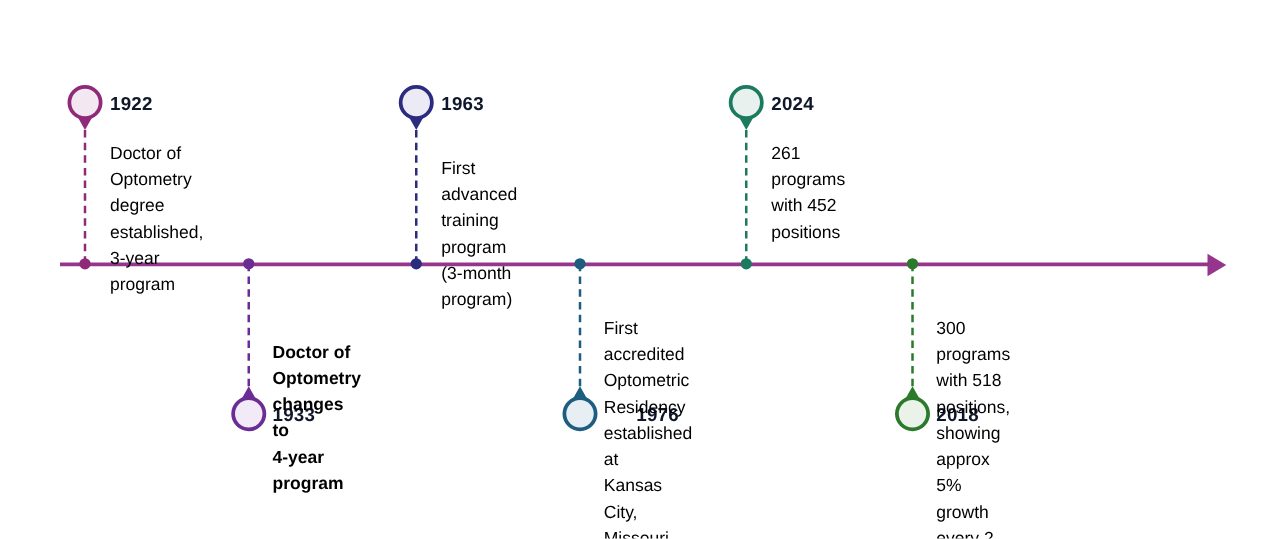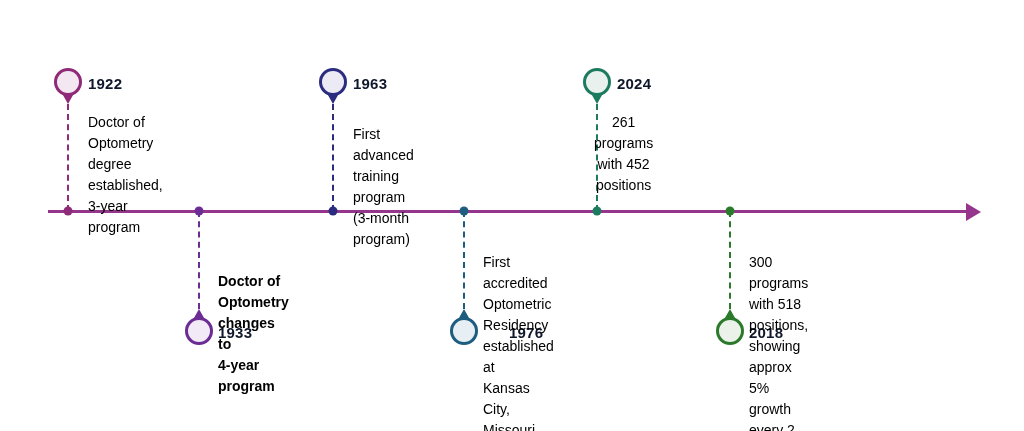--- a/index.html
+++ b/index.html
@@ -164,21 +164,21 @@
 Residency established at
 Kansas City, Missouri VA</div>
       </div>
       <div class="event">
         <div class="node-dot" style="left: 597px; top: 211px; background: rgb(28, 122, 94);"></div>
         <div class="connector" style="left: 597px; border-left-color: rgb(28, 122, 94); top: 104px; height: 107px;"></div>
         <div class="pin down" style="left: 597px; top: 68px; color: rgb(28, 122, 94);">
           <div class="bulb" style="background: rgb(233, 241, 238);"></div>
         </div>
         <div class="year" style="left: 617px; top: 75px;">2024</div>
-        <div class="desc" style="left: 594px; top: 112px; text-align: center;">261 programs with 452
+        <div class="desc" style="left: 617px; top: 112px;">261 programs with 452
 positions</div>
       </div>
       <div class="event">
         <div class="node-dot" style="left: 730px; top: 211px; background: rgb(43, 122, 43);"></div>
         <div class="connector" style="left: 730px; border-left-color: rgb(43, 122, 43); top: 211px; height: 98px;"></div>
         <div class="pin up" style="left: 730px; top: 317px; color: rgb(43, 122, 43);">
           <div class="bulb" style="background: rgb(234, 242, 234);"></div>
         </div>
         <div class="year" style="left: 749px; top: 324px;">2018</div>
         <div class="desc" style="left: 749px; top: 252px;">300 programs with 518

